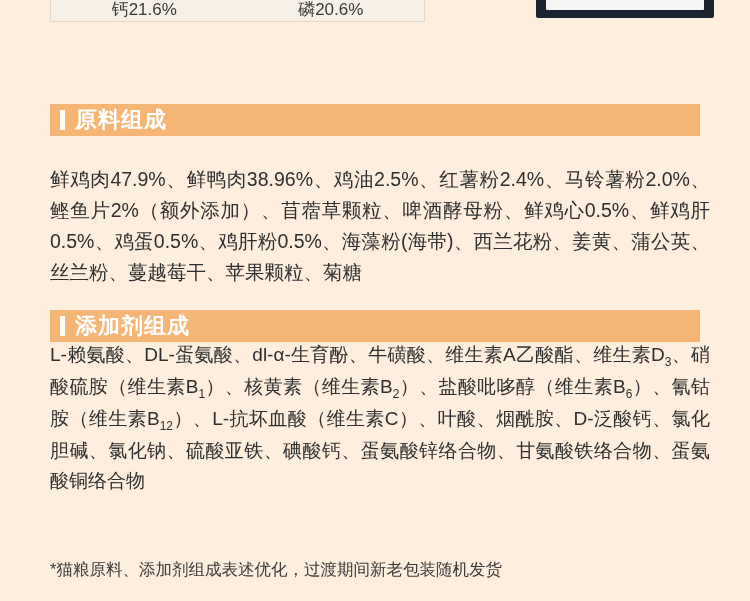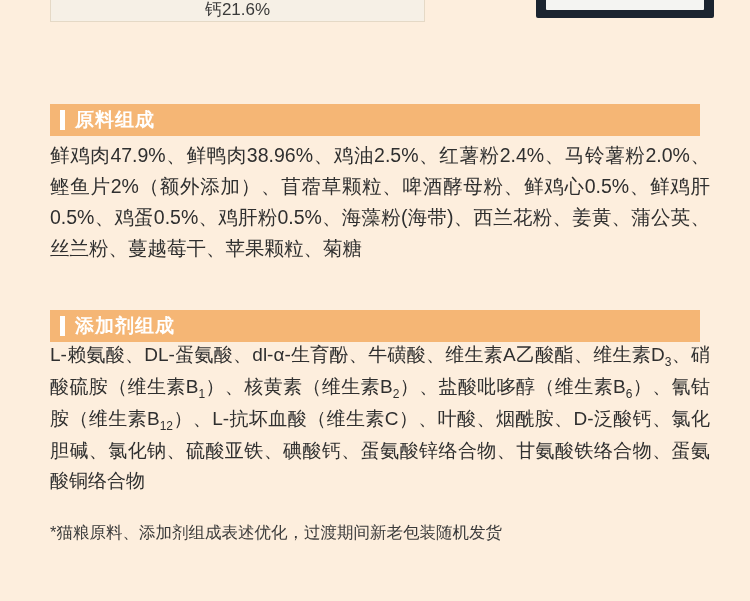--- a/index.html
+++ b/index.html
@@ -77,67 +77,68 @@
   }
   .section-header .bar {
     width: 5px;
     height: 20px;
     background: #ffffff;
     margin-left: 10px;
     margin-right: 10px;
     flex: none;
   }
   .section-header .title {
-    font-size: 19px;
+    font-size: 22px;
     color: #ffffff;
     font-weight: bold;
     letter-spacing: 1px;
   }
   #hdr-ingredients { top: 104px; }
   #hdr-additives  { top: 310px; }
 
   
   .body-text {
     position: absolute;
     left: 50px;
     width: 660px;
     font-size: 19.5px;
     line-height: 31px;
     color: #2f2f2f;
     text-align: justify;
   }
-  #txt-ingredients { top: 140px; }
+  #txt-ingredients { top: 164px; }
   #txt-additives {
     top: 340px;
     font-size: 19px;
     line-height: 30px;
   }
   sub {
     font-size: 12px;
     vertical-align: baseline;
     position: relative;
     top: 5px;
   }
 
   .footnote {
     position: absolute;
     left: 50px;
-    top: 520px;
+    top: 557px;
     width: 660px;
     font-size: 16.5px;
     color: #3a3a3a;
     line-height: 24px;
   }
 </style>
 </head>
 <body>
 
 <div class="top-strip">
   <div class="nutrition-box">
     <div class="nutrition-cell">钙21.6%</div>
+    <div class="nutrition-cell">磷20.6%</div>
   </div>
   <div class="pack-shot">
     <div class="pack-inner">
       
       
     </div>
   </div>
 </div>
 
 <div class="section-header" id="hdr-ingredients">

